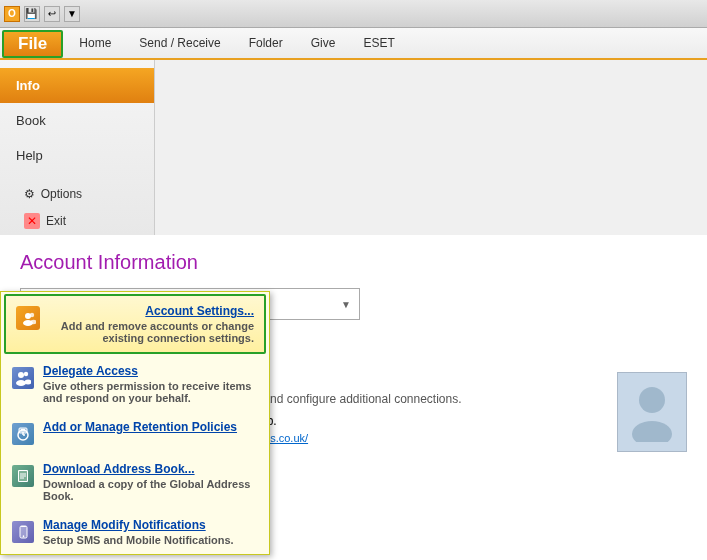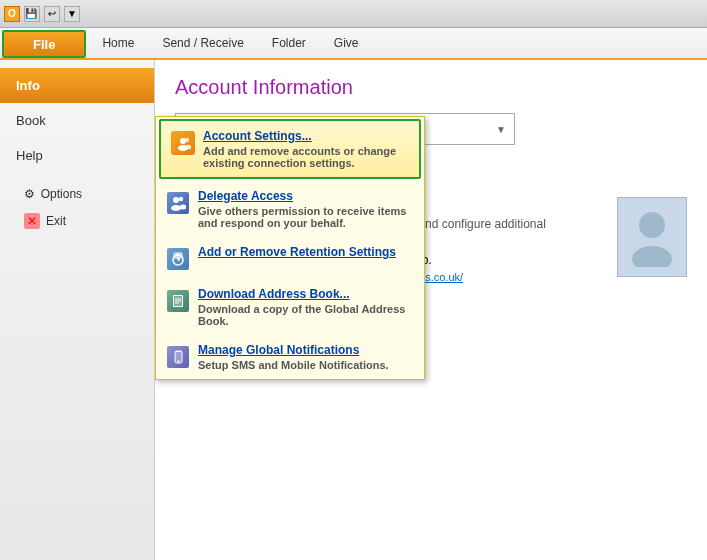--- a/index.html
+++ b/index.html
@@ -23,42 +23,43 @@
       background: linear-gradient(to bottom, #f8f8f8, #ececec);
       height: 32px;
       display: flex;
       align-items: stretch;
       border-bottom: 2px solid #e8a020;
     }
     .ribbon-file {
       background: linear-gradient(to bottom, #f5a623, #e08010);
       color: white;
       font-weight: bold;
-      font-size: 13px;
-      padding: 0 29px;
+      font-size: 17px;
+      padding: 0 14px;
       display: flex;
       align-items: center;
       cursor: pointer;
       border: 2px solid #28a028;
       border-radius: 2px;
       margin: 2px 2px 0 2px;
     }
     .ribbon-tab {
       padding: 4px 14px;
       display: flex;
       align-items: center;
       cursor: pointer;
       font-size: 12px;
       color: #333;
     }
 
     
     .main-layout {
       display: flex;
       height: calc(560px - 60px);
+      flex-direction: column;
     }
 
     
     .sidebar {
       width: 155px;
       background: linear-gradient(to bottom, #f5f5f5, #e8e8e8);
       border-right: 1px solid #ccc;
       padding-top: 8px;
     }
     .sidebar-item {
@@ -194,20 +195,21 @@
       cursor: pointer;
       display: flex;
       align-items: flex-start;
       gap: 8px;
     }
     .dropdown-item.highlighted {
       background: linear-gradient(to bottom, #fff8d0, #fff0a0);
       border: 2px solid #28a028;
       border-radius: 2px;
       margin: 2px 3px;
+      text-align: right;
     }
     .dropdown-item-icon {
       width: 24px; height: 24px;
       flex-shrink: 0;
       display: flex; align-items: center; justify-content: center;
       margin-top: 2px;
     }
     .dropdown-item-content { flex: 1; }
     .dropdown-item-title { font-size: 12px; font-weight: bold; color: #000; text-decoration: underline; color: #0044aa; }
     .dropdown-item-desc { font-size: 11px; color: #555; margin-top: 2px; font-weight: bold; }
@@ -253,20 +255,21 @@
     <div class="titlebar-btn" style="font-size:10px;">▼</div>
   </div>
 </div>
 
 <div class="ribbon">
   <div class="ribbon-file">File</div>
   <div class="ribbon-tab">Home</div>
   <div class="ribbon-tab">Send / Receive</div>
   <div class="ribbon-tab">Folder</div>
   <div class="ribbon-tab">Give</div>
+  <div class="ribbon-tab">ESET</div>
 </div>
 
 <div class="main-layout">
 
   <div class="sidebar">
     <div class="sidebar-item active">Info</div>
     <div class="sidebar-item">Book</div>
     <div class="sidebar-item">Help</div>
     <div style="margin-top: 8px;">
       <div class="sidebar-sub-item">
@@ -373,21 +376,21 @@
               <circle cx="8" cy="9" r="5" fill="none"></circle>
               <line x1="8" y1="9" x2="8" y2="6"></line>
               <line x1="8" y1="9" x2="10" y2="9"></line>
               <rect x="4" y="2" width="8" height="5" rx="1" fill="rgba(255,255,255,0.4)" stroke="white" stroke-width="1"></rect>
               <line x1="6" y1="3.5" x2="10" y2="3.5" stroke="white" stroke-width="1"></line>
               <line x1="6" y1="5" x2="10" y2="5" stroke="white" stroke-width="1"></line>
             </svg>
           </div>
         </div>
         <div class="dropdown-item-content">
-          <div class="dropdown-item-title">Add or Remove Retention Settings</div>
+          <div class="dropdown-item-title">Add or Manage Retention Policies</div>
         </div>
       </div>
 
       <div class="dropdown-item">
         <div class="dropdown-item-icon">
           <div class="icon-box-book">
             <svg width="16" height="16" viewBox="0 0 16 16" fill="white">
               <rect x="3" y="2" width="10" height="12" rx="1"></rect>
               <rect x="4" y="3" width="8" height="10" rx="0.5" fill="rgba(0,100,50,0.5)"></rect>
               <line x1="5" y1="6" x2="11" y2="6" stroke="white" stroke-width="1"></line>
@@ -406,20 +409,20 @@
         <div class="dropdown-item-icon">
           <div class="icon-box-mobile">
             <svg width="16" height="16" viewBox="0 0 16 16" fill="white">
               <rect x="5" y="2" width="7" height="12" rx="1.5" fill="rgba(255,255,255,0.3)" stroke="white" stroke-width="1"></rect>
               <line x1="8.5" y1="12" x2="8.5" y2="12.5" stroke="white" stroke-width="1.5" stroke-linecap="round"></line>
               <rect x="6" y="2" width="5" height="1" rx="0.5" fill="white"></rect>
             </svg>
           </div>
         </div>
         <div class="dropdown-item-content">
-          <div class="dropdown-item-title">Manage Global Notifications</div>
+          <div class="dropdown-item-title">Manage Modify Notifications</div>
           <div class="dropdown-item-desc">Setup SMS and Mobile Notifications.</div>
         </div>
       </div>
     </div>
 
   </div>
 </div>
 
 </body></html>

